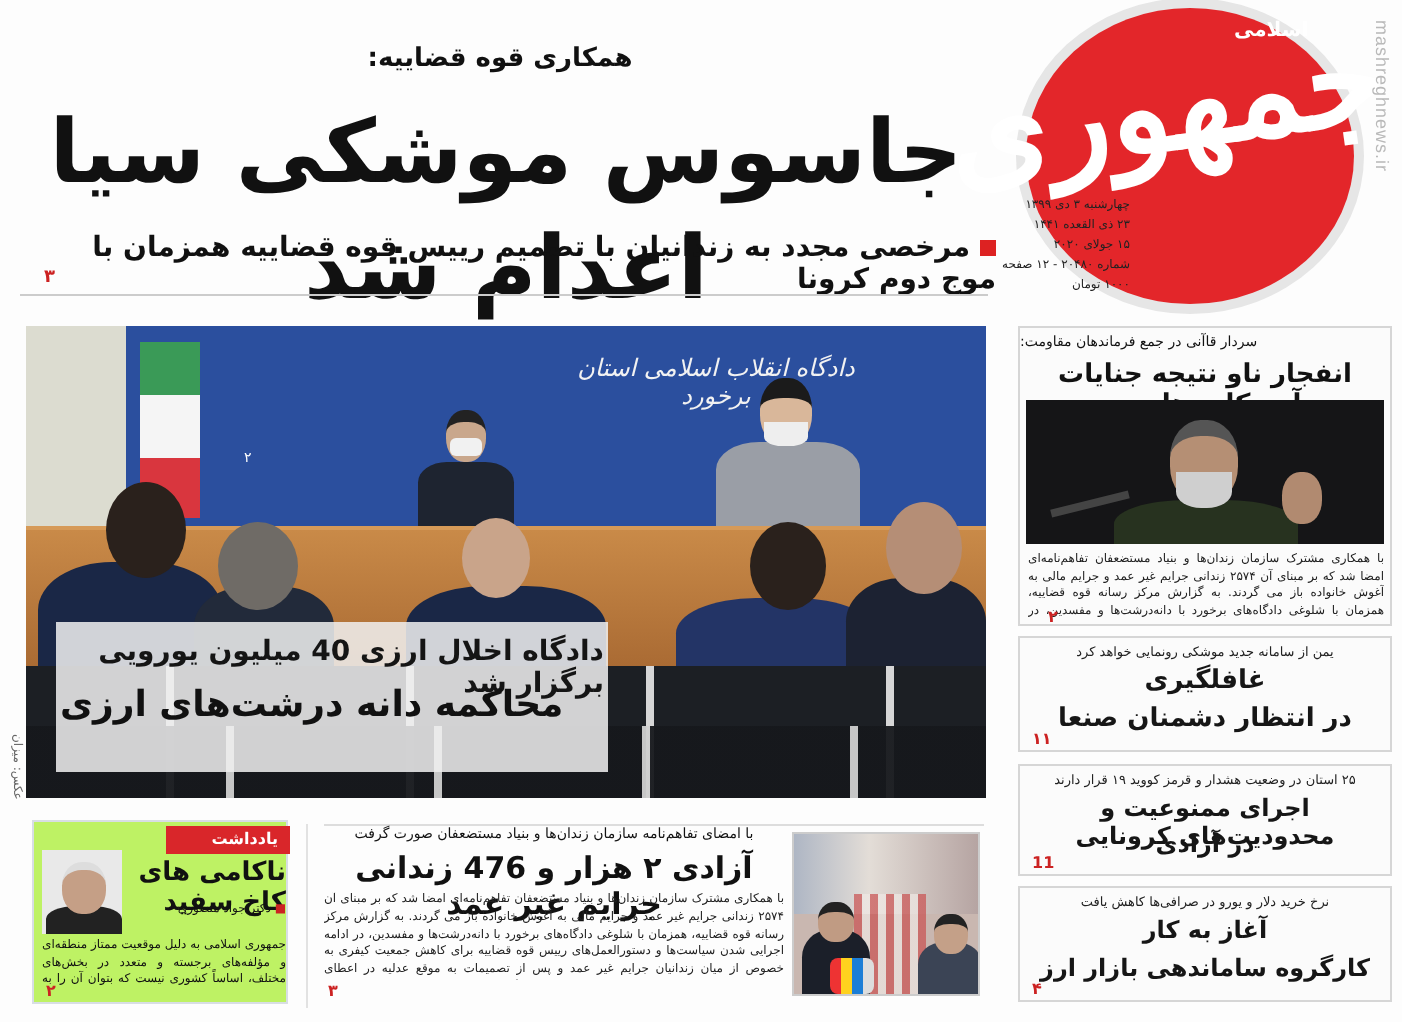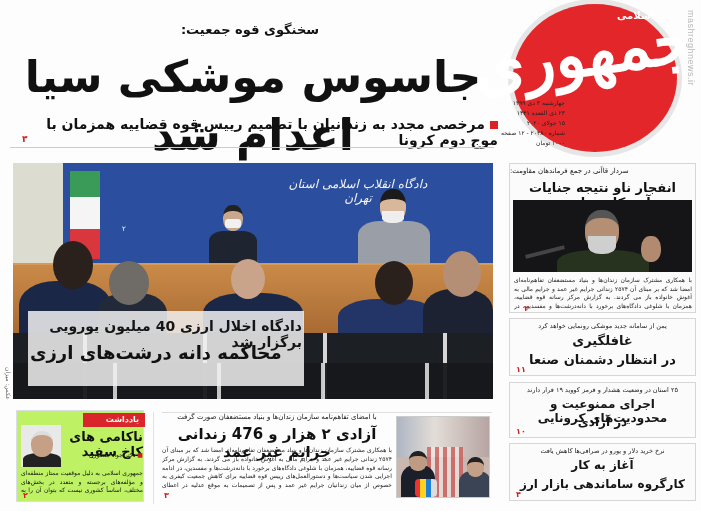--- a/index.html
+++ b/index.html
@@ -108,33 +108,33 @@
   <div class="issue-info">
     <div>چهارشنبه ۳ دی ۱۳۹۹</div>
     <div>۲۳ ذی القعده ۱۴۴۱</div>
     <div>۱۵ جولای ۲۰۲۰</div>
     <div>شماره ۲۰۴۸۰ - ۱۲ صفحه</div>
     <div>۱۰۰۰ تومان</div>
   </div>
 </div>
 <div class="watermark">mashreghnews.ir</div>
 
-<div class="abs kicker">سخنگوی قوه جمعیت:</div>
+<div class="abs kicker">همکاری قوه قضاییه:</div>
 <div class="abs main-headline">جاسوس موشکی سیا اعدام شد</div>
 <div class="abs sub-headline">
   <span class="bullet"></span><span>مرخصی مجدد به زندانیان با تصمیم رییس قوه قضاییه همزمان با موج دوم کرونا</span>
 </div>
 <div class="abs page-ref" style="left:22px; top:134px;">۳</div>
 <div class="abs top-rule"></div>
 
 <div class="abs main-photo">
   <div class="wall-left"></div>
   <div class="flag"></div>
   <div class="photo-marker">۲</div>
-  <div class="court-sign">دادگاه انقلاب اسلامی استان تهران</div>
+  <div class="court-sign">دادگاه انقلاب اسلامی استان برخورد</div>
   <div class="clerk">
     <div class="body"></div>
       <div class="head"></div>
       <div class="mask"></div>
   </div>
   <div class="judge">
     <div class="robe"></div>
       <div class="head"></div>
       <div class="beard"></div>
   </div>
@@ -176,21 +176,21 @@
   <div class="story-kicker" style="top:3px;">یمن از سامانه جدید موشکی رونمایی خواهد کرد</div>
   <div class="story-line" style="top:33px;">در انتظار دشمنان صنعا</div>
   <div class="story-line" style="top:14px;">غافلگیری</div>
   <div class="story-page" style="top:46px;">۱۱</div>
 </div>
 
 <div class="abs right-col-box story-box" style="top:382px; height:56px;">
   <div class="story-kicker" style="top:3px;">۲۵ استان در وضعیت هشدار و قرمز کووید ۱۹ قرار دارند</div>
   <div class="story-line" style="top:14px; font-size:12px;">اجرای ممنوعیت و محدودیت‌های کرونایی</div>
   <div class="story-line" style="top:32px; font-size:12px;">در آزادی</div>
-  <div class="story-page" style="top:44px;">۱۰</div>
+  <div class="story-page" style="top:44px;">11</div>
 </div>
 
 <div class="abs right-col-box story-box" style="top:443px; height:58px;">
   <div class="story-kicker" style="top:3px;">نرخ خرید دلار و یورو در صرافی‌ها کاهش یافت</div>
   <div class="story-line" style="top:14px; font-size:12px;">آغاز به کار</div>
   <div class="story-line" style="top:33px; font-size:12px;">کارگروه ساماندهی بازار ارز</div>
   <div class="story-page" style="top:46px;">۴</div>
 </div>
 
 <div class="abs release-box">

